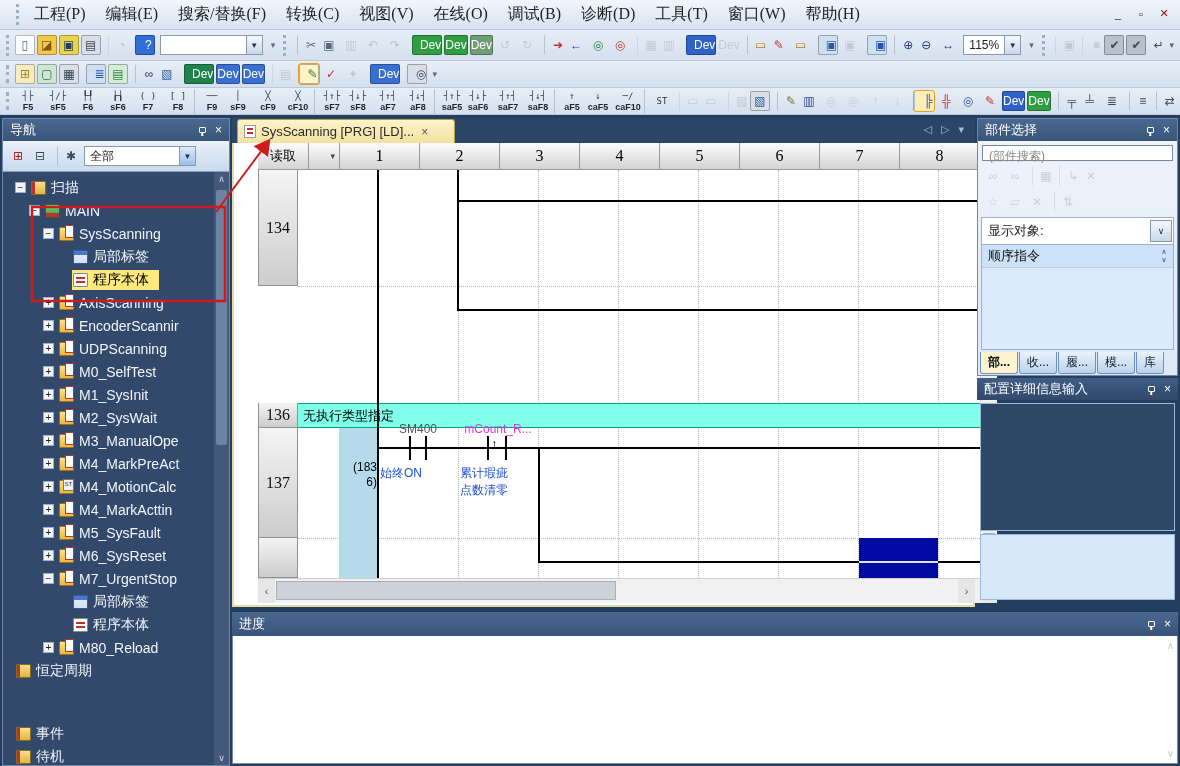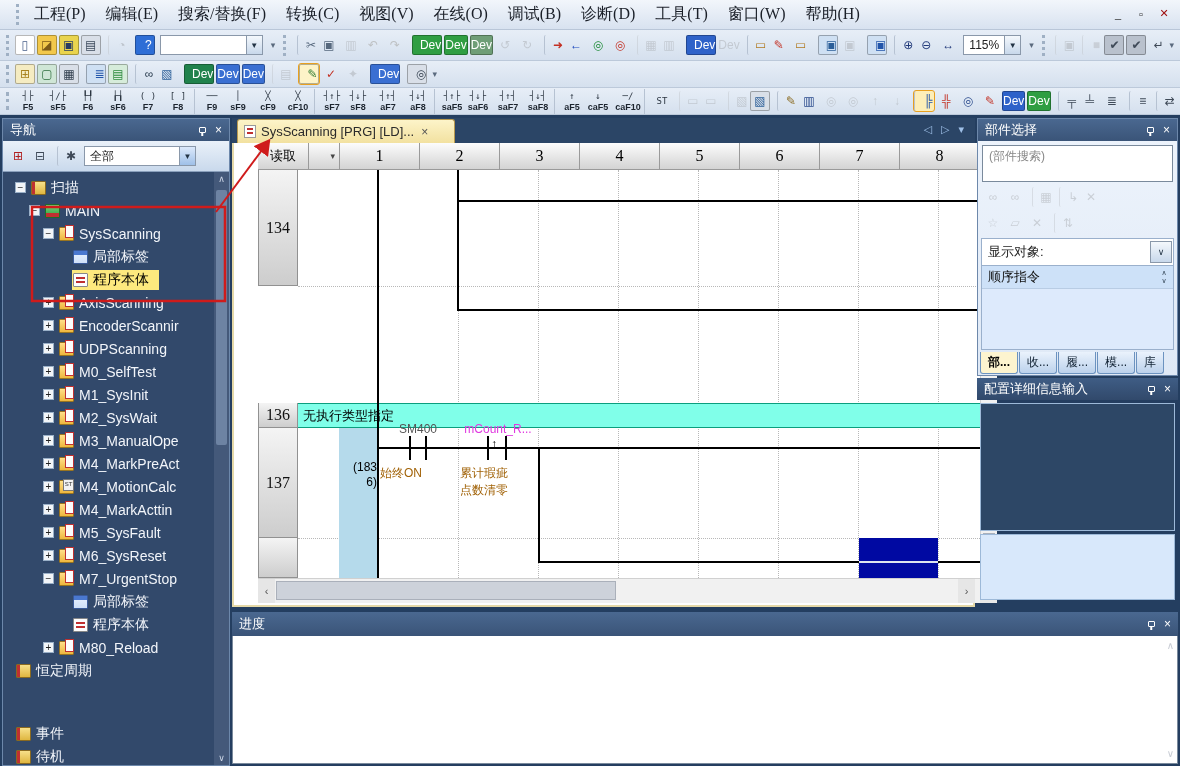--- a/index.html
+++ b/index.html
@@ -97,36 +97,36 @@
   .dotv{position:absolute;top:0;height:408px;width:1px;border-left:1px dotted #b8b8b8;}
   .doth{position:absolute;left:40px;right:0;height:1px;border-top:1px dotted #b8b8b8;}
   .solid{position:absolute;background:#000;}
   .stmt{position:absolute;left:40px;top:233px;width:682px;height:25px;background:#80ffe9;
     border-top:1px solid #0b9e7e;border-bottom:1px solid #0b9e7e;display:flex;align-items:center;
     padding-left:5px;font-size:13px;color:#000;}
   .bluebar{position:absolute;left:81px;top:258px;width:38px;height:150px;background:#b5daeb;}
   .cursorcell{position:absolute;left:601px;top:368px;width:79px;height:40px;background:#0009a2;}
   .cursorcell .wline{position:absolute;left:0;right:0;top:23px;height:2px;background:#dde4f0;}
   .lbl{position:absolute;font-size:12px;white-space:nowrap;}
-  .dev{color:#555;} .devm{color:#e03ae0;} .cmt{color:#a16207;}
+  .dev{color:#555;} .devm{color:#e03ae0;} .cmt{color:#1d4ed8;}
   .step{color:#000;text-align:right;line-height:15px;font-size:12px;}
   .uparrow{position:absolute;font-size:13px;font-weight:bold;color:#000;}
   .vsb{grid-column:2;grid-row:1/3;position:relative;background:#f1f1f1;border-left:1px solid #d0d0d0;}
   .vsb .ar{position:absolute;left:0;width:100%;height:17px;background:#e6e6e6;color:#555;
     font-size:9px;text-align:center;line-height:17px;}
   .vsb .thumb{position:absolute;left:2px;right:2px;top:390px;height:20px;background:#cdd2da;border:1px solid #aab0ba;}
   .hsb{grid-column:1;grid-row:3;position:relative;background:#f1f1f1;border-top:1px solid #d0d0d0;}
   .hsb .ar{position:absolute;top:0;width:17px;height:100%;background:#e6e6e6;color:#555;
     font-size:11px;text-align:center;line-height:24px;}
   .hsb .thumb{position:absolute;left:18px;top:2px;width:340px;height:19px;background:#cdd2da;border:1px solid #aab0ba;}
   .corner{grid-column:2;grid-row:3;background:#e8e8e8;}
   
   .parts{position:absolute;left:977px;top:118px;width:201px;height:258px;background:linear-gradient(#eef4fc,#dfe9f6);
     border:1px solid #6d88ab;display:flex;flex-direction:column;}
-  .psearch{margin:4px 4px 2px;height:37px;border:1px solid #7a8a9c;background:#fff;color:#888;
+  .psearch{margin:4px 4px 2px;height:16px;border:1px solid #7a8a9c;background:#fff;color:#888;
     font-size:12px;padding:2px 6px;}
   .ptb{display:flex;align-items:center;height:26px;padding:0 4px;}
   .pbox{margin:2px 3px;border:1px solid #9ab0cc;background:#fff;flex:1;display:flex;flex-direction:column;}
   .disprow{height:26px;display:flex;align-items:center;padding-left:6px;font-size:13px;color:#222;text-align:right;}
   .ddbtn{margin-left:auto;width:22px;height:22px;background:linear-gradient(#f4f8fc,#c8d8eb);
     border:1px solid #8a98aa;display:flex;align-items:center;justify-content:center;font-size:9px;color:#234;margin-right:1px;}
   .valrow{height:24px;background:#cde1f8;border-top:1px solid #9ab0cc;border-bottom:1px solid #b8cce4;
     display:flex;align-items:center;padding-left:6px;font-size:13px;color:#111;}
   .spin{margin-left:auto;width:14px;display:flex;flex-direction:column;align-items:center;font-size:7px;color:#345;line-height:8px;margin-right:2px;}
   .listarea{flex:1;background:#ddeafc;}

